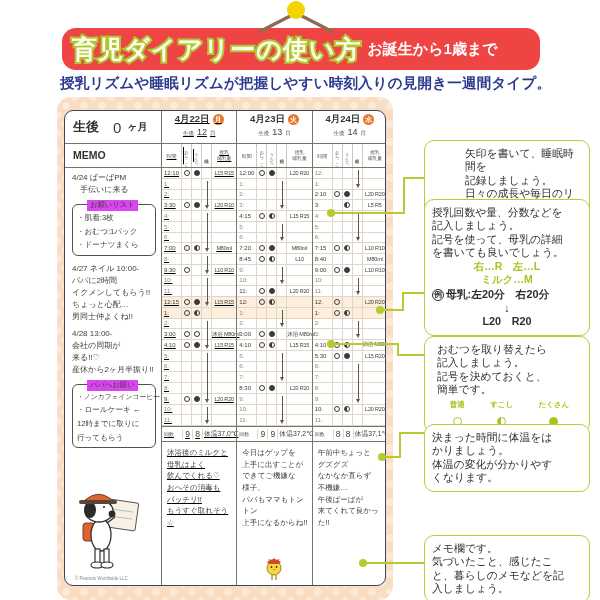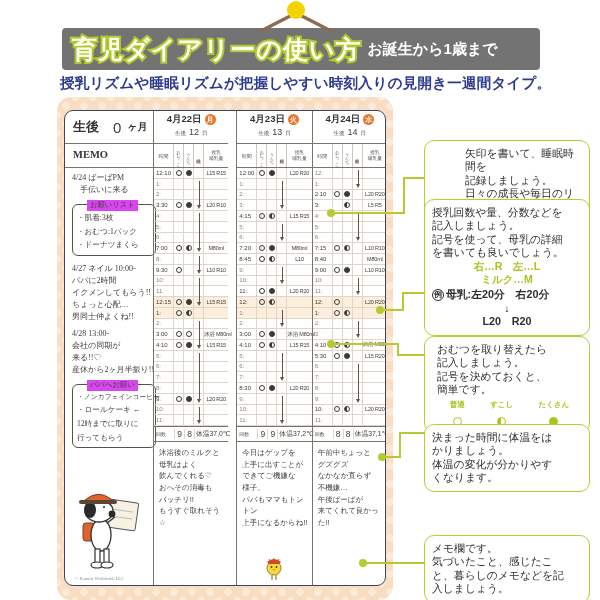--- a/index.html
+++ b/index.html
@@ -1,21 +1,21 @@
 <!DOCTYPE html>
 <html><head>
 <meta charset="utf-8">
 <style>
   * { margin:0; padding:0; box-sizing:border-box; }
   body { font-family:"Liberation Sans","DejaVu Sans",sans-serif; background:#fff; }
   #root { position:relative; width:600px; height:600px; background:#fff; overflow:hidden; }
 
   
   .banner { position:absolute; left:62px; top:28px; width:478px; height:42px;
-    background:#737373; border-radius:4px; display:flex; align-items:center; padding:0 10px; }
+    background:#ef4444; border-radius:14px; display:flex; align-items:center; padding:0 10px; }
   .banner h1 { font-size:25px; font-weight:bold; color:#fffdf0; letter-spacing:1px;
     -webkit-text-stroke:4px #aec92f; paint-order:stroke fill; white-space:nowrap; }
   .banner .badge-sub { margin-left:6px; font-size:15px; font-weight:bold; color:#ffffff; white-space:nowrap; }
   .tagline { position:absolute; left:60px; top:74px; width:495px; font-size:14.5px;
     font-weight:bold; color:#2b3a8f; letter-spacing:0.2px; }
 
   
   .mat { position:absolute; left:57px; top:97px; width:336px; height:503px; border-radius:14px;
     background-color:#f8ddc2;
     background-image:radial-gradient(#fcead8 3.5px, rgba(0,0,0,0) 4px),
@@ -23,21 +23,21 @@
     background-size:18px 18px; background-position:0 0, 9px 9px; }
   .page { position:absolute; left:64px; top:110px; width:322px; height:476px;
     background:#fff; border:1.6px solid #3c4560; border-radius:9px; overflow:hidden; }
 
   .age-cell { position:absolute; left:0; top:0; width:96px; height:33px; border-bottom:1px solid #7a7466;
     display:flex; align-items:center; padding-left:8px; color:#333; }
   .age-cell .pre { font-size:13px; font-weight:bold; }
   .age-cell .val { font-size:15px; margin:0 6px 0 14px; color:#3f3d39; }
   .age-cell .post { font-size:10px; font-weight:bold; }
 
-  .memo-col { position:absolute; left:0; top:33px; width:96px; height:443px;font-family:Liberation Serif, serif; }
+  .memo-col { position:absolute; left:0; top:33px; width:96px; height:443px; }
   .memo-label { height:24px; border-bottom:1px solid #7a7466; font-size:10.5px; font-weight:bold;
     color:#333; padding:5px 0 0 8px; }
   .memo-body { padding:4px 5px 0 7px; font-size:8px; line-height:1.5; color:#3f3d39; }
   .memo-body .blk { margin-bottom:5px; }
   .hw { color:#3f3d39; }
   .memo-list { position:relative; border:1px solid #55524c; border-radius:6px;
     padding:6px 3px 3px 4px; margin:8px 0 7px 0; }
   .memo-list .ttl { position:absolute; top:-5px; left:14px; background:#d946ef; padding:0 3px;
     font-size:7.3px; }
   .memo-list .it { font-size:7.6px; line-height:1.8; white-space:nowrap; }
@@ -195,21 +195,21 @@
         <line x1="36" y1="40" x2="44" y2="34" stroke="#333" stroke-width="1.3"></line>
         <rect x="24" y="66" width="5" height="14" fill="#fff" stroke="#333" stroke-width="1.2"></rect>
         <rect x="33" y="66" width="5" height="14" fill="#fff" stroke="#333" stroke-width="1.2"></rect>
         <ellipse cx="26" cy="82" rx="6" ry="3" fill="#fff" stroke="#333" stroke-width="1.2"></ellipse>
         <ellipse cx="36" cy="82" rx="6" ry="3" fill="#fff" stroke="#333" stroke-width="1.2"></ellipse>
       </svg>
       <div class="copyright">© Peanuts Worldwide LLC</div>
     </div>
 
     <div id="days">
-        <div class="day-col" style="left: 88px; width: 75.33px;">
+        <div class="day-col" style="left: 96px; width: 75.33px; text-decoration: underline;">
           <div class="day-head">
             <div class="d1">
               <span>4月22日</span>
               <span class="dow-badge">月</span>
             </div>
             <div class="d2">
               <span>生後</span>
               <span class="ageval hw">12</span>
               <span>日</span>
             </div>

